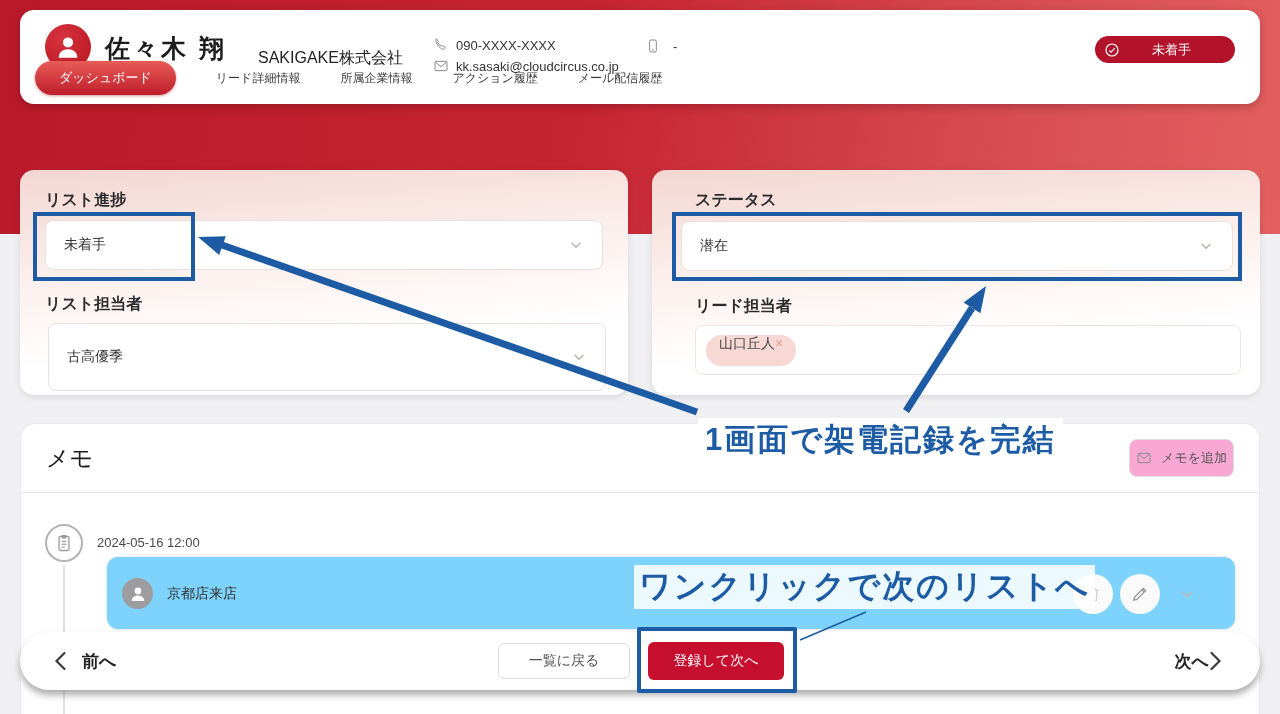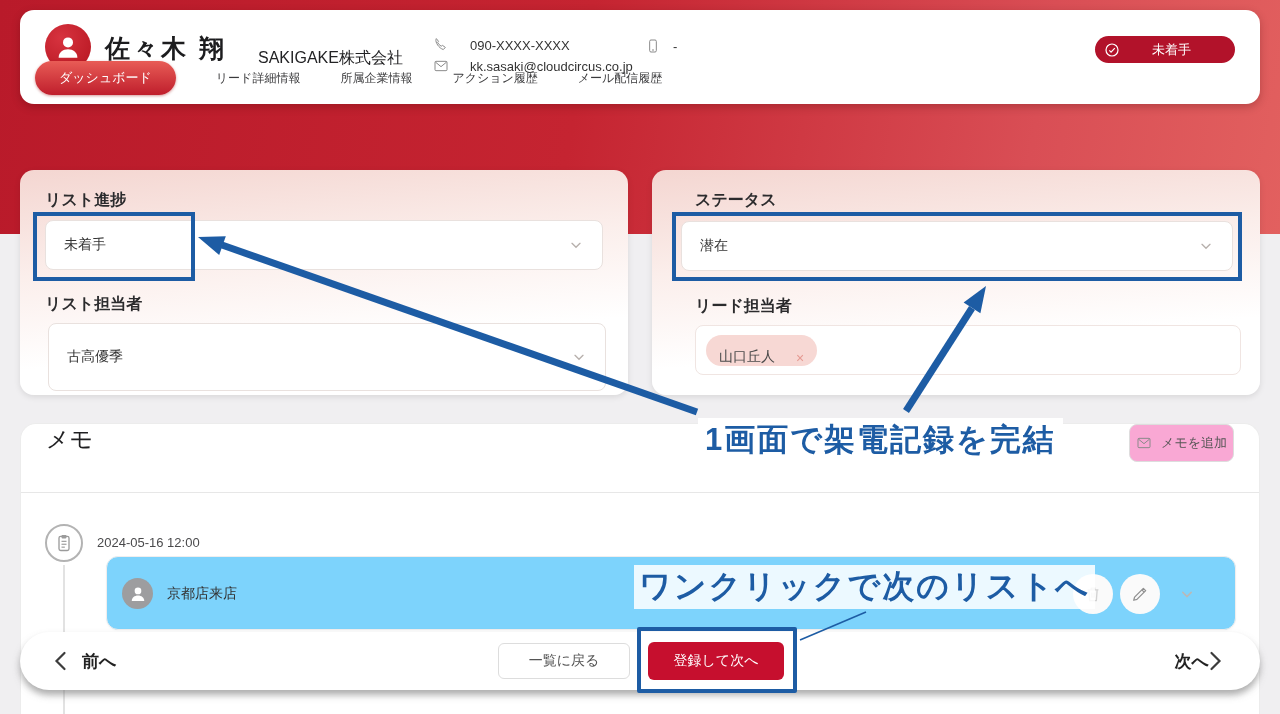--- a/index.html
+++ b/index.html
@@ -12,21 +12,21 @@
 
   
   .header-card { position:absolute; left:20px; top:10px; width:1240px; height:94px;
     background:#fff; border-radius:14px; box-shadow:0 3px 8px rgba(60,0,0,.25); }
   .avatar { position:absolute; left:25px; top:14px; width:46px; height:46px; border-radius:50%;
     background:radial-gradient(circle at 35% 30%,#d7333f,#b5141f); display:flex; align-items:center; justify-content:center; }
   .avatar svg { width:30px; height:30px; }
   .lead-name { position:absolute; left:85px; top:22px; font-size:25px; font-weight:bold; color:#1c1c1e; letter-spacing:3px; white-space:nowrap; }
   .company { position:absolute; left:238px; top:38px; font-size:16px; color:#232325; white-space:nowrap; }
   .contact { position:absolute; left:413px; top:27px; display:flex; flex-direction:column; gap:5px; font-size:13px; color:#333; }
-  .contact-row { display:flex; align-items:flex-end; gap:21px; }
+  .contact-row { display:flex; align-items:flex-end; gap:7px; }
   .mobile-row { position:absolute; left:625px; top:28px; display:flex; align-items:center; gap:12px; font-size:13px; color:#333; }
   .icon-sm svg { width:16px; height:16px; display:block; }
   .badge { position:absolute; right:25px; top:26px; width:140px; height:27px; background:#b2122a;
     border-radius:14px; display:flex; align-items:center; padding:0 12px 0 9px; color:#fff; }
   .badge .icon-sm { flex:0 0 auto; }
   .badge-label { flex:1; text-align:center; font-size:13px; }
   .tabs { position:absolute; left:15px; bottom:9px; display:flex; align-items:center; gap:40px; }
   .tab { font-size:12px; color:#3a3a3c; cursor:pointer; white-space:nowrap; }
   .tab-active { background:linear-gradient(180deg,#e85c56 0%,#bf1e2c 100%); color:#fff;
     padding:8px 24px; border-radius:17px; font-size:13px; box-shadow:0 1px 3px rgba(150,0,0,.4); }
@@ -35,31 +35,31 @@
   .filter-card { position:absolute; top:170px; width:608px; height:225px; border-radius:14px;
     background:linear-gradient(175deg,#f4d6d1 0%,#fbeeeb 38%,#ffffff 72%);
     box-shadow:0 2px 6px rgba(0,0,0,.10); }
   .fc-left { left:20px; } .fc-right { left:652px; }
   .fc-label { position:absolute; font-size:16px; font-weight:bold; color:#2b2b2d; white-space:nowrap; }
   .select { position:absolute; background:#fff; border:1px solid #e9e1de; border-radius:8px;
     display:flex; align-items:center; justify-content:space-between; padding:0 18px; font-size:14px; color:#333; cursor:pointer; }
   .chev svg { width:16px; height:16px; display:block; }
   .tag-input { position:absolute; background:#fff; border:1px solid #f0e5e2; border-radius:8px;
     display:flex; align-items:center; padding:0 10px; }
-  .tag { background:#f7d8d4; border-radius:16px; height:31px; display:inline-flex; align-items:flex-end;
-    gap:21px; padding:0 13px; font-size:14px; color:#4a4a4a; }
+  .tag { background:#f7d8d4; border-radius:16px; height:31px; display:inline-flex; align-items:flex-start;
+    gap:0; padding:0 13px; font-size:14px; color:#4a4a4a; }
   .tag-x { color:#e59a92; font-size:14px; cursor:pointer; }
 
   
   .hl-box { position:absolute; border:4px solid #1d5ca4; z-index:25; pointer-events:none; }
 
   
   .memo-card { position:absolute; left:20px; top:423px; width:1240px; height:291px; background:#fff;
     border:1px solid #ececec; border-bottom:none; border-radius:16px 16px 0 0; }
-  .memo-header { height:69px; border-bottom:1px solid #e7e7e7; display:flex; 
+  .memo-header { height:69px; border-bottom:1px solid #e7e7e7; display:flex; align-items:center;
     justify-content:space-between; padding:0 25px; }
   .memo-title { font-size:23px; color:#1f1f21; }
   .memo-add-btn { height:38px; border:1px solid #ddd; border-radius:8px; background:#f9a8d4;
     display:flex; align-items:center; gap:9px; padding:0 6px; font-size:13px; color:#555; cursor:pointer; }
   .timeline-icon { position:absolute; left:24px; top:100px; width:38px; height:38px; background:#fff;
     border:2px solid #b3b3b3; border-radius:50%; display:flex; align-items:center; justify-content:center; }
   .timeline-icon svg { width:20px; height:20px; }
   .timeline-line { position:absolute; left:42px; top:141px; bottom:0; width:2px; background:#e2e2e2; }
   .memo-ts { position:absolute; left:76px; top:111px; font-size:13px; color:#4a4a4c; }
   .note-card { position:absolute; left:85px; top:132px; width:1130px; height:74px; background:#7dd3fc;

